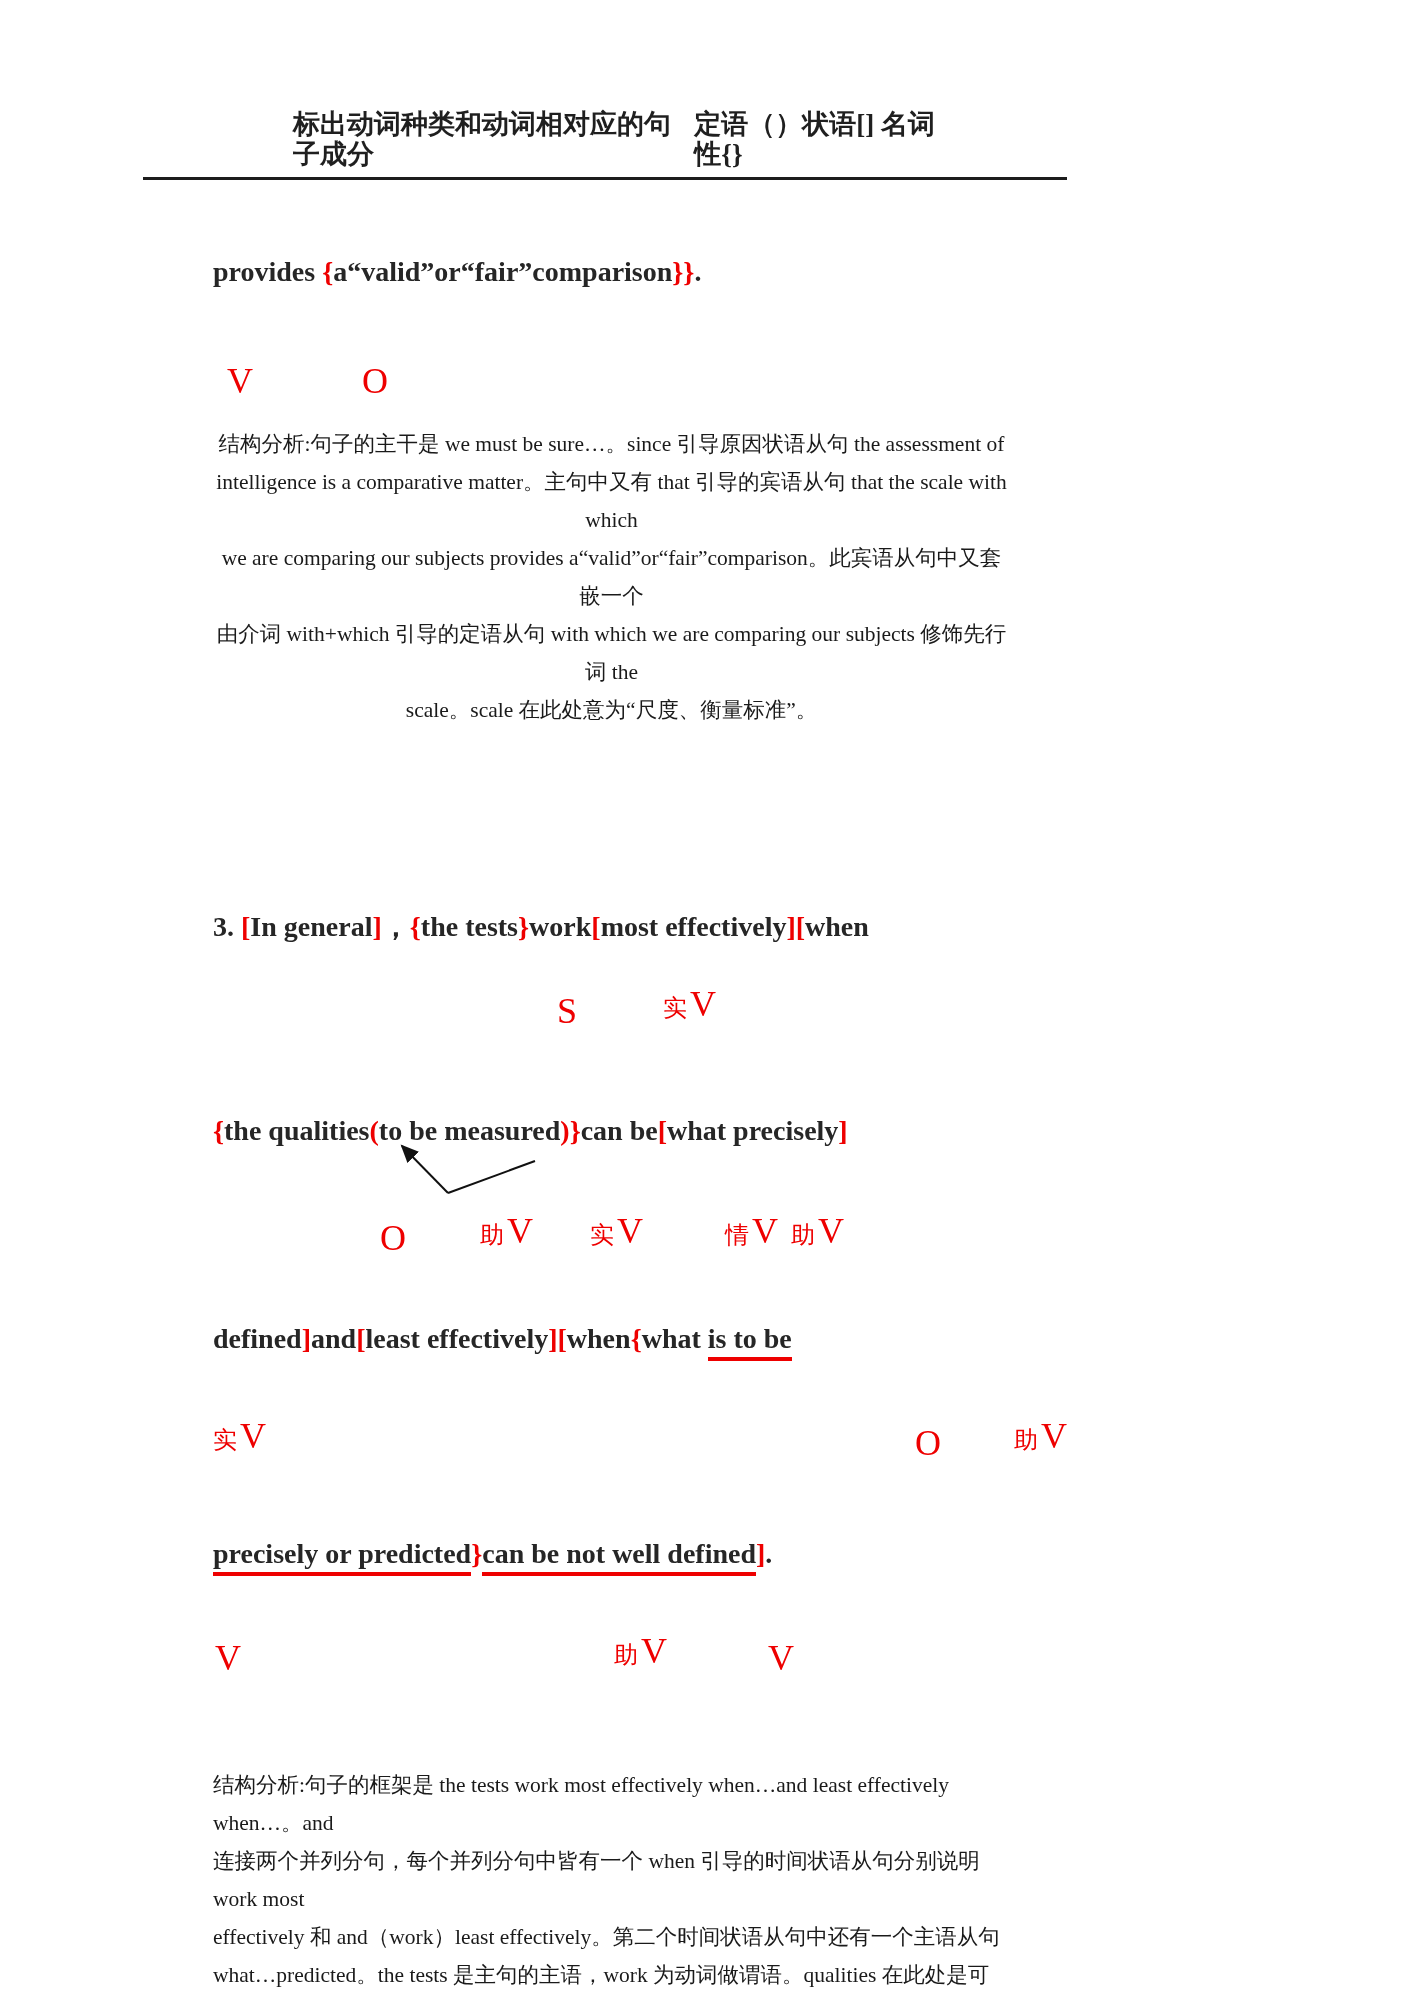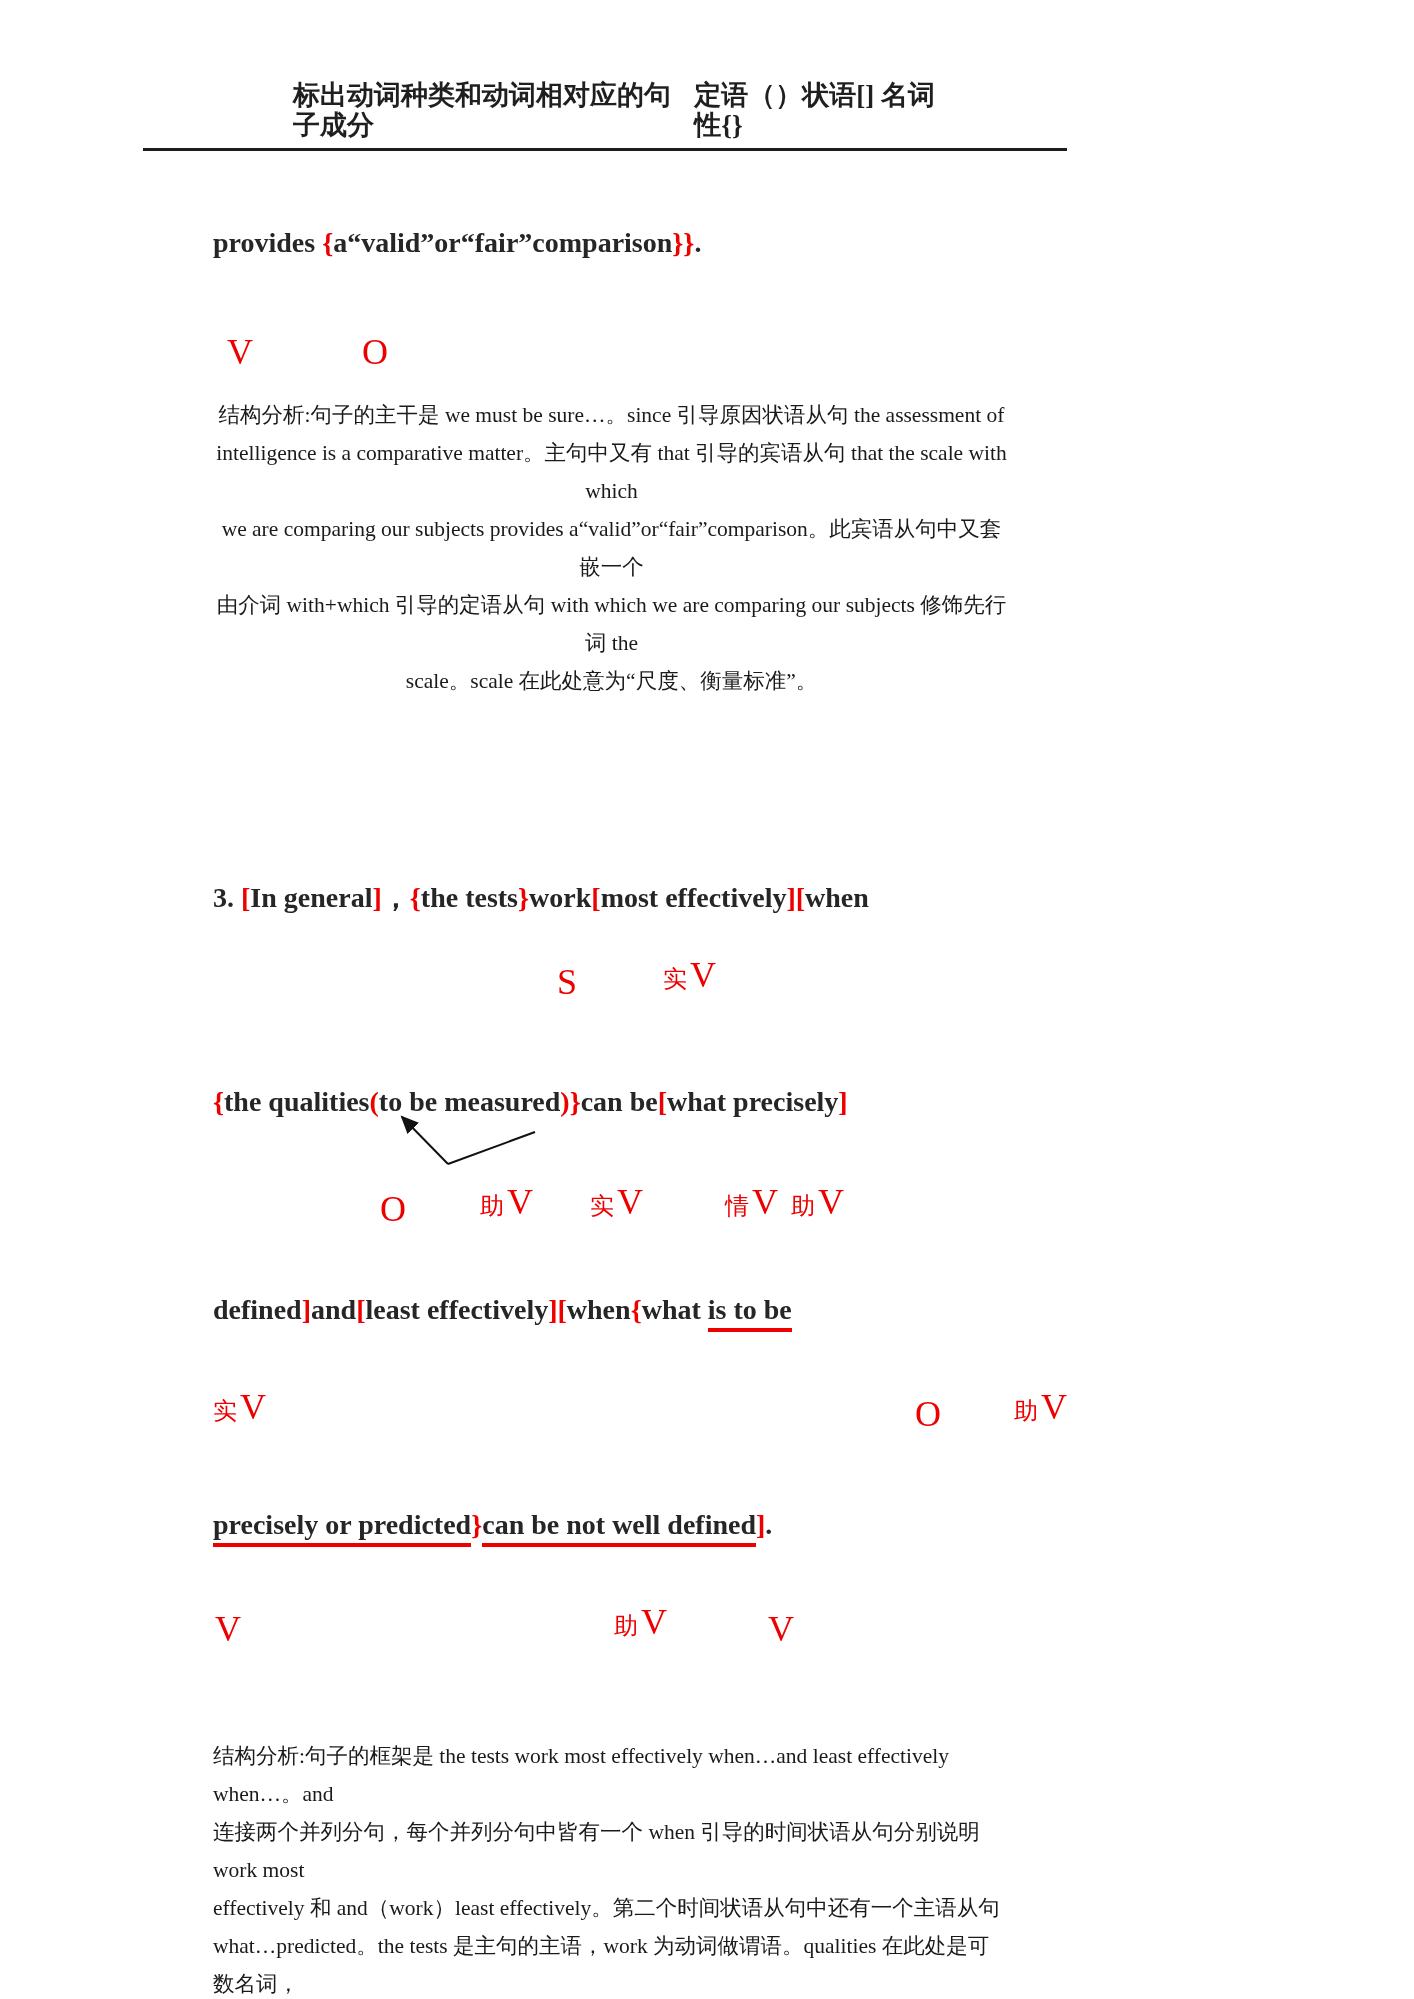--- a/index.html
+++ b/index.html
@@ -1,20 +1,20 @@
 <!DOCTYPE html>
 <html style="--red: #ee0000; --ink: #1f1f1f;"><head>
 <meta charset="utf-8">
 <style>
   html,body{margin:0;padding:0;background:#ffffff;}
   .page{
     position:relative;
     width:1210px;height:1999px;
     box-sizing:border-box;
-    padding-top:80px;
+    padding-top:109px;
     background:#ffffff;
     font-family:"Liberation Serif","DejaVu Serif",serif;
     color:var(--ink,#1f1f1f);
     overflow:hidden;
   }
   .header{
     margin:0 143px;
     border-bottom:3px solid #1c1c1c;
     padding:0 120px 8px 150px;
     display:flex;justify-content:space-between;align-items:flex-end;

